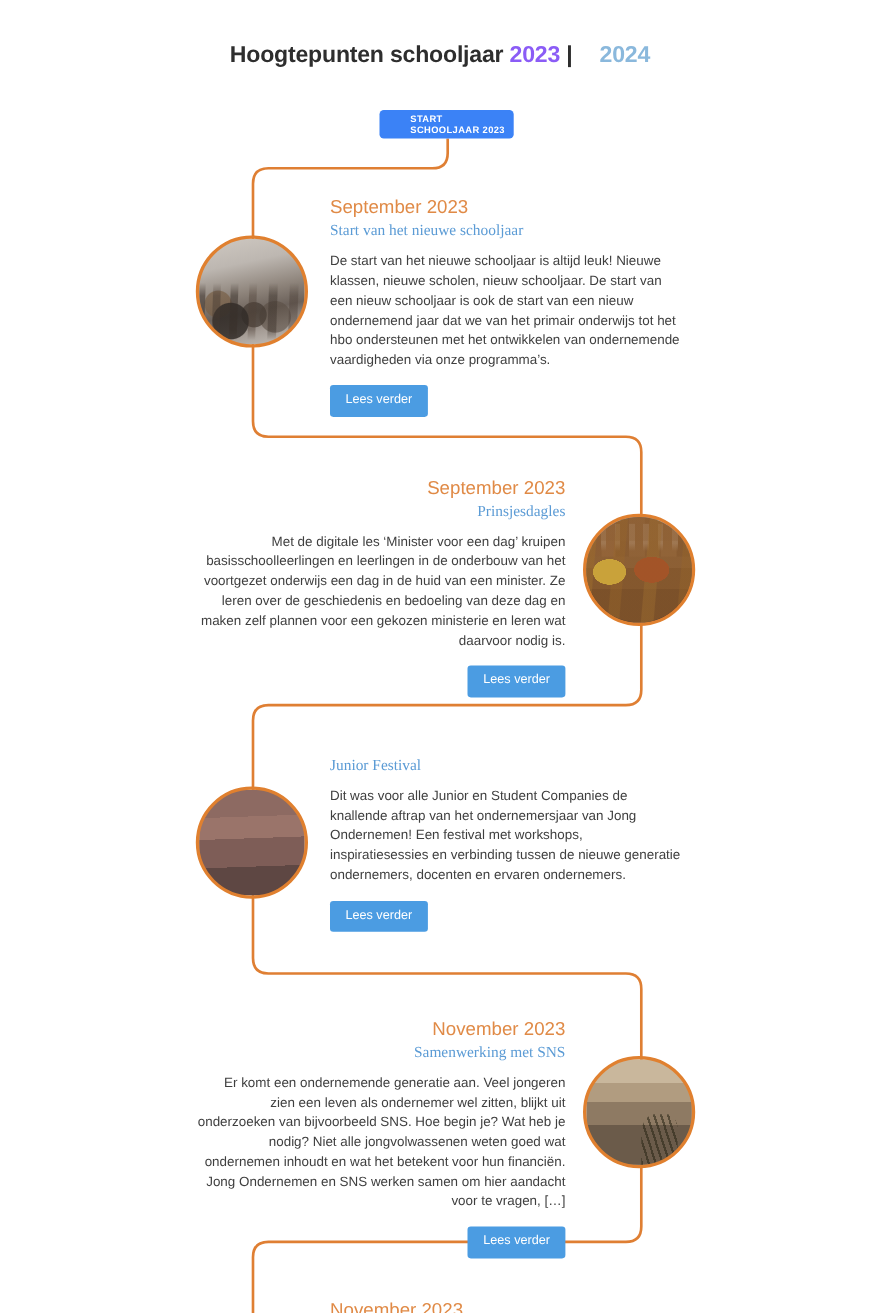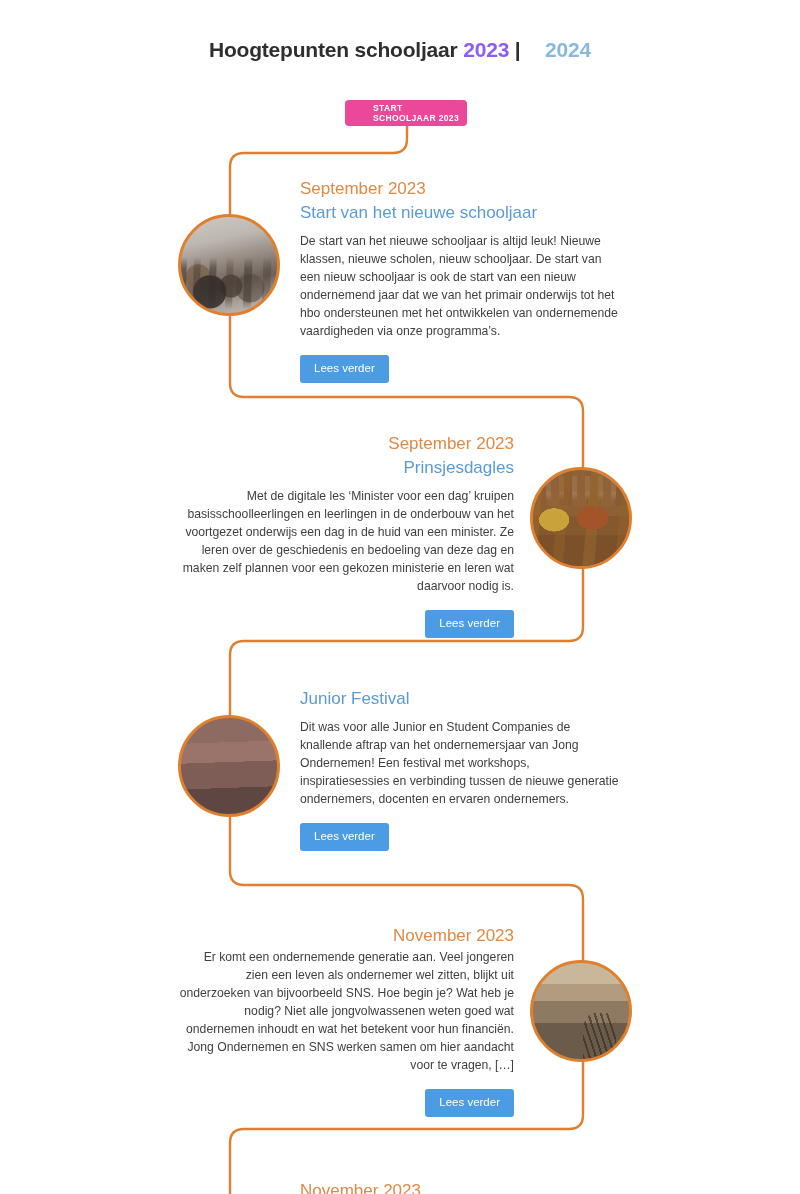--- a/index.html
+++ b/index.html
@@ -37,21 +37,21 @@
   .page-title .sep { color: #2e2e2e; font-weight: bold; }
   .page-title .y2 { color: #8ab8dc; margin-left: 19px; }
 
   
   .start-badge {
     position: absolute;
     top: 100px;
     left: 345px;
     width: 122px;
     height: 26px;
-    background: #ec4899;
+    background: #3b82f6;
     border-radius: 4px;
     color: #ffffff;
     font-size: 8.5px;
     font-weight: bold;
     letter-spacing: 0.35px;
     display: flex;
     align-items: center;
     justify-content: center;
     text-transform: uppercase;
     z-index: 6;
@@ -82,24 +82,25 @@
   .entry-left  { left: 300px; width: 322px; text-align: left; }
   .entry-right { left: 178px; width: 336px; text-align: right; }
 
   .entry-month {
     font-size: 17px;
     color: #e08a46;
     line-height: 1.35;
     margin-bottom: 1px;
   }
   .entry-heading {
-    font-size: 17px;
+    font-size: 14px;
     color: #5b9bd5;
     line-height: 1.35;
     margin-bottom: 8px;
+    font-family: Liberation Serif, serif;
   }
   .entry-body {
     font-size: 12.2px;
     color: #3f3f3f;
     line-height: 1.47;
   }
 
   .read-more {
     display: inline-block;
     margin-top: 14px;
@@ -262,20 +263,21 @@
     <button class="read-more">Lees verder</button>
   </div>
 
   <div class="photo ph4" style="top:960px; left:530px;">
     <div class="ph-inner">
       <div class="ph-stripe"></div>
     </div>
   </div>
   <div class="entry entry-right" style="top:925px;">
     <div class="entry-month">November 2023</div>
+    <div class="entry-heading">Samenwerking met SNS</div>
     <div class="entry-body">Er komt een ondernemende generatie aan. Veel jongeren zien een leven als ondernemer wel zitten, blijkt uit onderzoeken van bijvoorbeeld SNS. Hoe begin je? Wat heb je nodig? Niet alle jongvolwassenen weten goed wat ondernemen inhoudt en wat het betekent voor hun financiën. Jong Ondernemen en SNS werken samen om hier aandacht voor te vragen, […]</div>
     <button class="read-more">Lees verder</button>
   </div>
 
   <div class="entry entry-left" style="top:1180px;">
     <div class="entry-month">November 2023</div>
   </div>
 
 </div>
 

